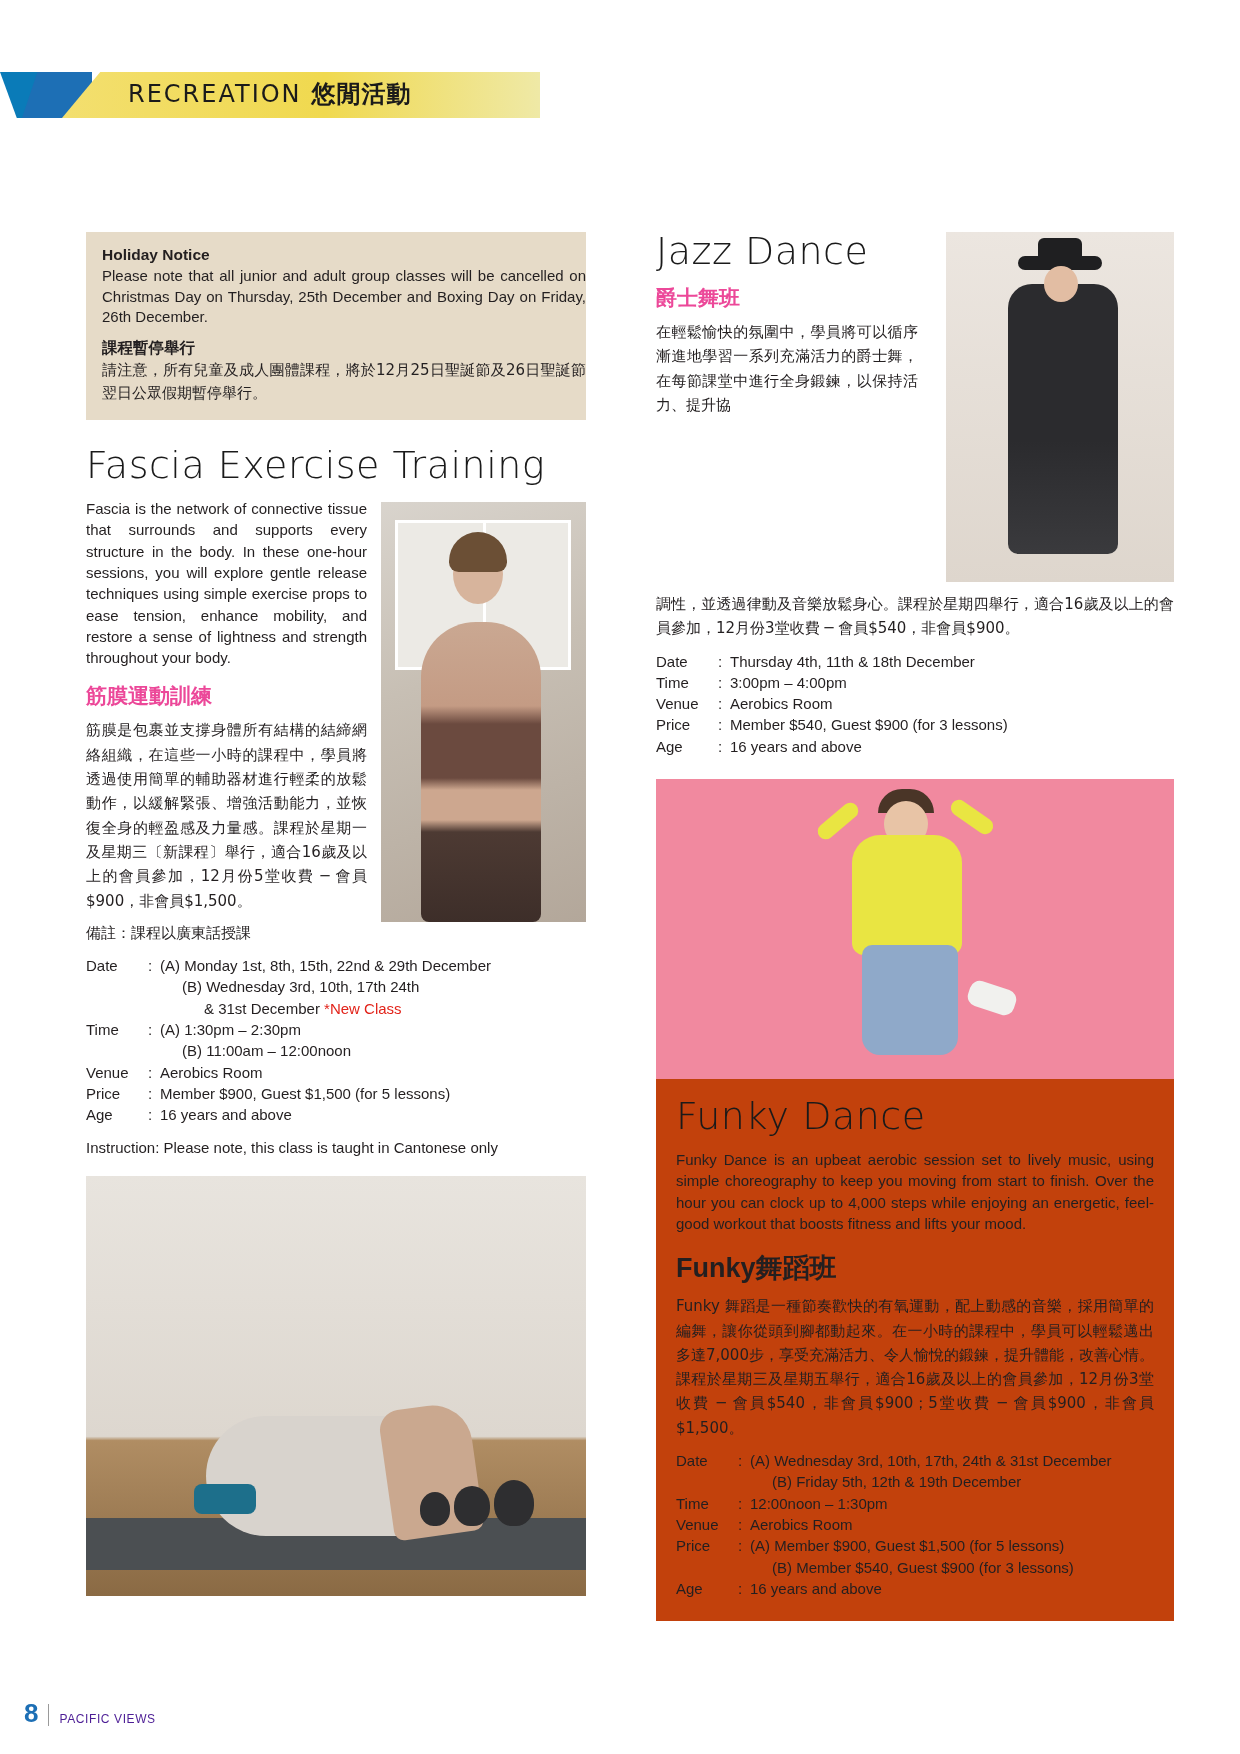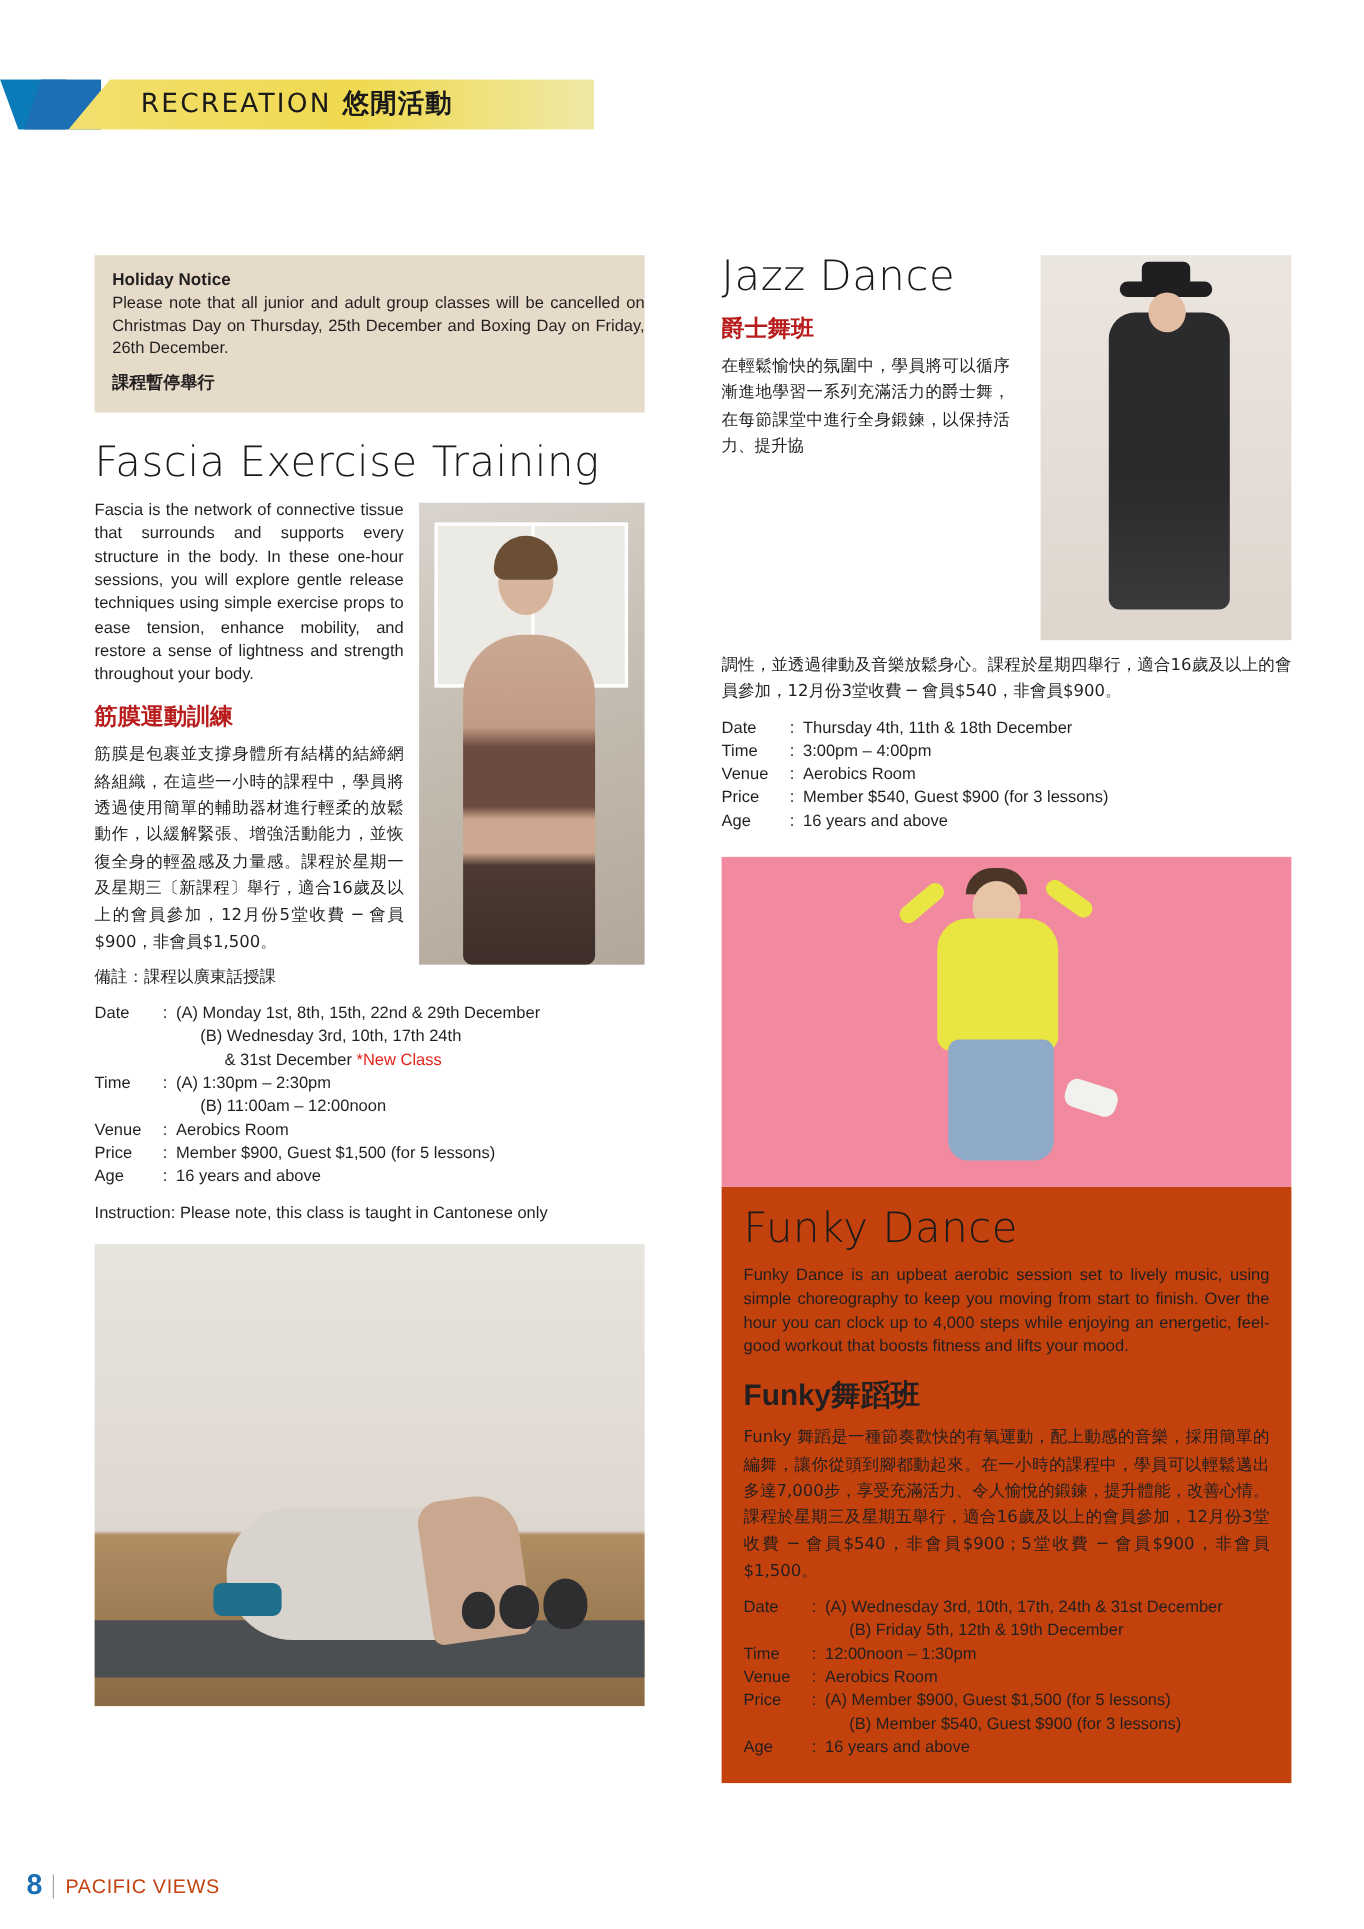--- a/index.html
+++ b/index.html
@@ -55,21 +55,21 @@
   .notice .zh { font-size:15px; line-height:1.5; font-family:"DejaVu Sans", sans-serif; margin:0;}
 
   
   .sec-title {
     font-family:"DejaVu Sans", sans-serif;
     font-size:38px; font-weight:300; letter-spacing:0.5px;
     color:#1a1a1a; line-height:1; margin:26px 0 14px 0;
   }
   .zh-head {
     font-family:"DejaVu Sans", sans-serif;
-    font-size:21px; font-weight:700; margin:14px 0 8px 0; color:#b91c1c;
+    font-size:21px; font-weight:700; margin:14px 0 8px 0; color:#ec4899;
   }
   .zh-head-mixed { font-size:27px; font-weight:700; margin:16px 0 8px 0; }
 
   p.body { font-size:15px; line-height:1.42; margin:0 0 8px 0; text-align:justify; }
   p.zh-body { font-size:15px; line-height:1.62; margin:0 0 8px 0; text-align:justify;
               font-family:"DejaVu Sans", sans-serif; }
 
   
   .fascia-img {
     float:right; width:205px; height:420px; margin:4px 0 6px 14px;
@@ -202,40 +202,41 @@
   }
 
   
   .footer { position:absolute; left:24px; bottom:28px; display:flex; align-items:flex-end; }
   .footer .pg {
     font-size:26px; font-weight:700; color:#1d6fb5; margin-right:10px; line-height:1;
   }
   .footer .rule {
     width:1px; height:22px; background:#9a9a9a; margin-right:10px;
   }
-  .footer .lbl { font-size:18px; letter-spacing:0.6px; color:#c2410c; }
+  .footer .lbl { font-size:12px; letter-spacing:0.6px; color:#4c1d95; }
 </style>
 </head>
 <body>
 
 <div class="header">
   <div class="hdr-blue"></div>
   <div class="hdr-blue2"></div>
   <div class="hdr-yellow"></div>
   <div class="hdr-text">
     <span class="en">RECREATION</span><span class="zh">悠閒活動</span>
   </div>
 </div>
 
 <div class="col-left">
 
   <div class="notice">
     <div class="title">Holiday Notice</div>
     <p>Please note that all junior and adult group classes will be cancelled on Christmas Day on Thursday, 25th December and Boxing Day on Friday, 26th December.</p>
     <div class="zh-title">課程暫停舉行</div>
+    <p class="zh">請注意，所有兒童及成人團體課程，將於12月25日聖誕節及26日聖誕節翌日公眾假期暫停舉行。</p>
   </div>
 
   <div class="sec-title">Fascia Exercise Training</div>
 
   <div>
     <div class="fascia-img">
       <div class="win"></div>
       <div class="person"></div>
       <div class="head"></div>
       <div class="hair"></div>

